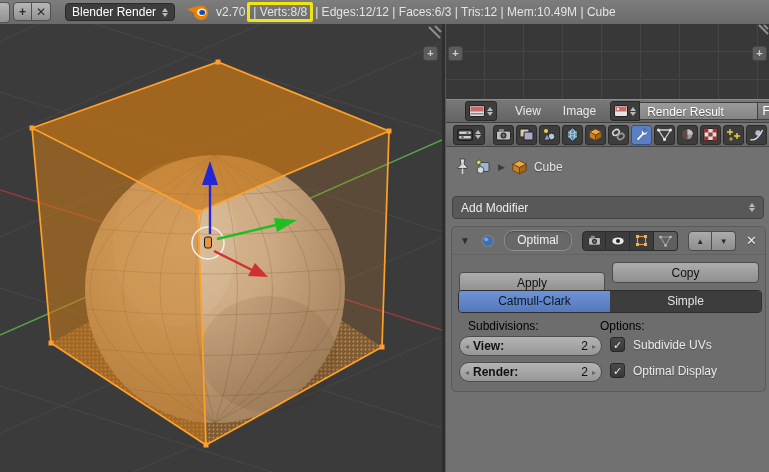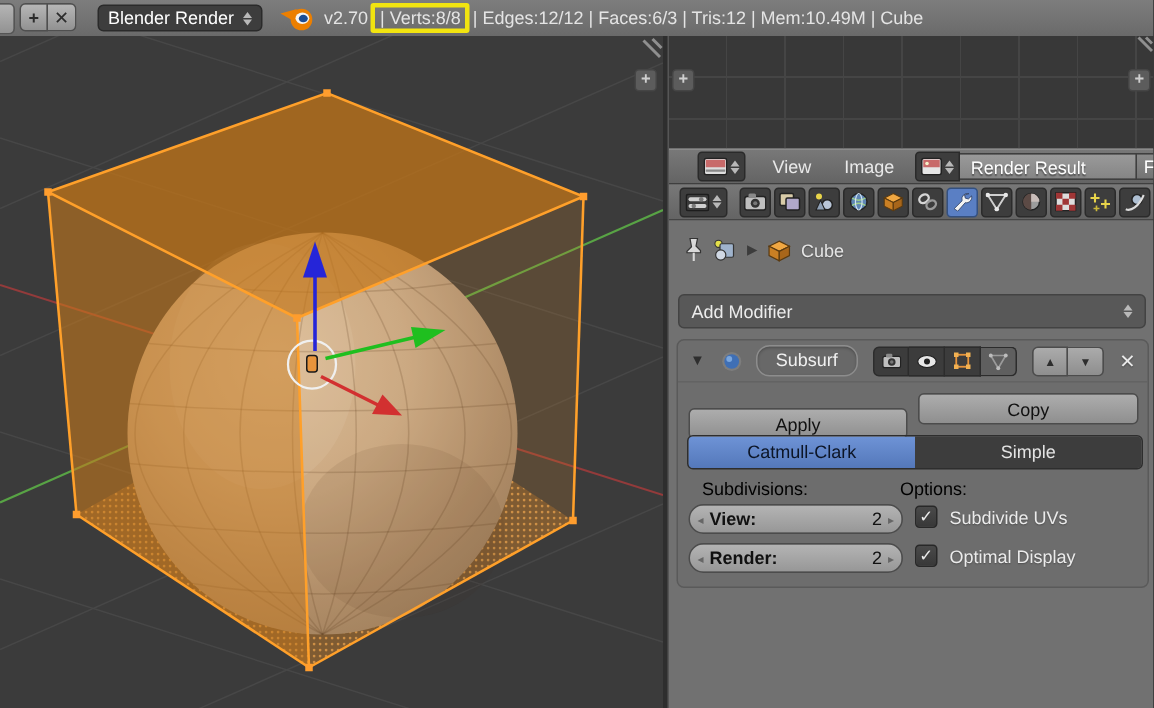--- a/index.html
+++ b/index.html
@@ -426,21 +426,21 @@
     </div>
 
     <div id="mod-panel">
       <div id="mod-header">
         <span class="collapse">▼</span>
         <svg width="16" height="16" viewBox="0 0 16 16">
           <circle cx="8" cy="8" r="6.5" fill="#7d7d7d"></circle>
           <circle cx="8" cy="8" r="5" fill="#3f6fb5"></circle>
           <circle cx="6.3" cy="6.3" r="2" fill="#7aa6dd"></circle>
         </svg>
-        <span id="mod-name">Subsurf</span>
+        <span id="mod-name">Optimal</span>
         <span class="togglegrp">
           <span class="tog">
             <svg width="13" height="11" viewBox="0 0 15 13">
               <rect x="0.5" y="3" width="14" height="9" rx="1.5" fill="#bfbfbf" stroke="#222"></rect>
               <rect x="3" y="1" width="5" height="3" rx="1" fill="#8a8a8a"></rect>
               <circle cx="7.5" cy="7.5" r="3" fill="#333"></circle>
                 <circle cx="7.5" cy="7.5" r="1.4" fill="#777"></circle>
             </svg>
           </span>
           <span class="tog">

